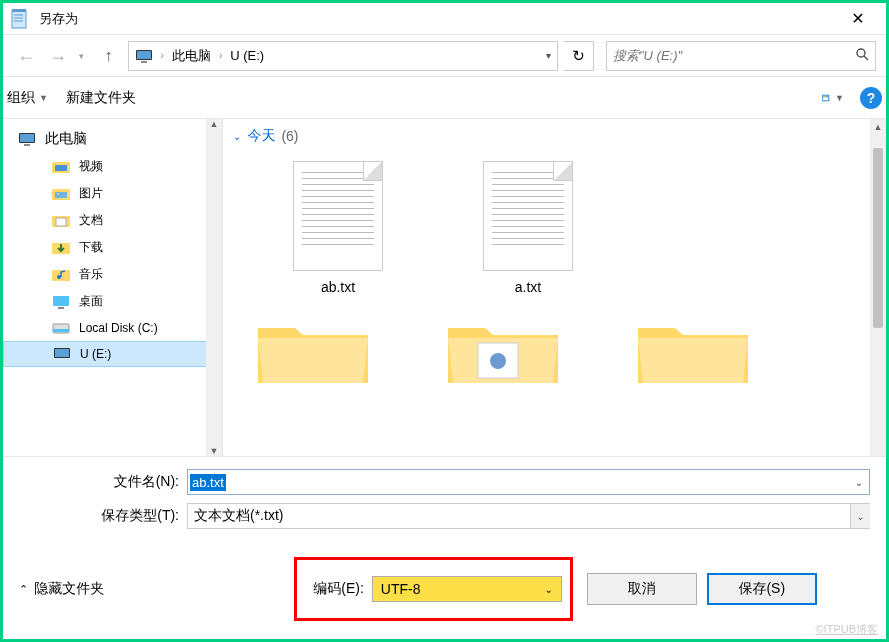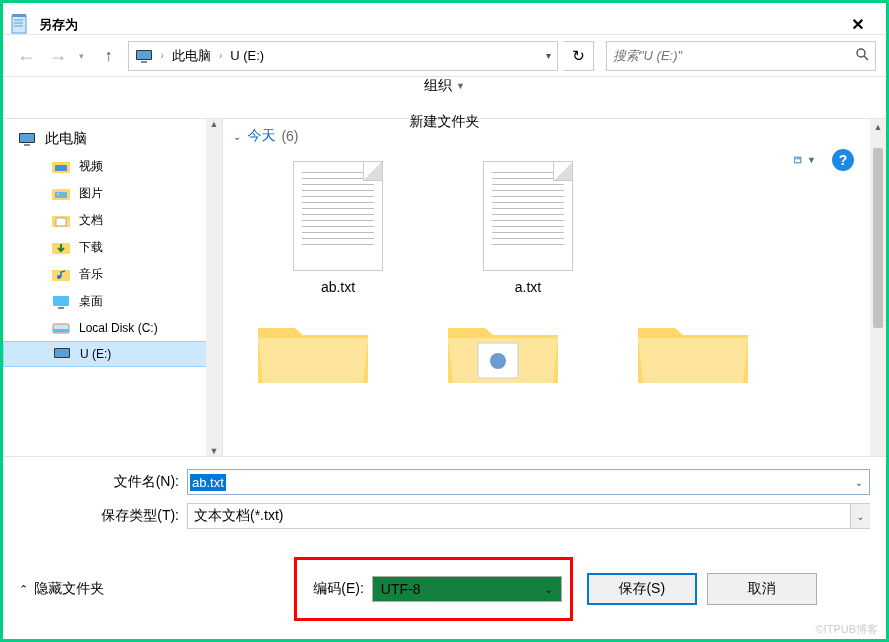--- a/index.html
+++ b/index.html
@@ -1,36 +1,36 @@
 <!DOCTYPE html>
 <html><head>
   <meta charset="utf-8">
   <style>
     * { box-sizing: border-box; margin: 0; padding: 0; }
     body { font-family: "Microsoft YaHei", "Segoe UI", sans-serif; font-size: 13px; background: #fff; color: #000; }
     .dialog { width: 889px; height: 642px; border: 3px solid #00d084; position: relative; background: #fff; display: flex; flex-direction: column; }
     
-    .titlebar { height: 32px; display: flex; align-items: flex-end; padding: 0 8px; border-bottom: 1px solid #e5e5e5; font-weight: bold; }
+    .titlebar { height: 32px; display: flex; align-items: center; padding: 0 8px; border-bottom: 1px solid #e5e5e5; }
     .titlebar .icon { width: 20px; height: 20px; margin-right: 8px; display: flex; align-items: center; }
     .titlebar .close { margin-left: auto; width: 40px; text-align: center; font-size: 16px; cursor: pointer; }
     
     .navbar { height: 42px; display: flex; align-items: center; padding: 6px 10px; gap: 6px; border-bottom: 1px solid #e5e5e5; }
     .nav-arrow { width: 26px; height: 26px; display: flex; align-items: center; justify-content: center; color: #aaa; font-size: 18px; cursor: pointer; }
     .dropdown-carat { font-size: 9px; color: #999; margin: 0 2px; }
     .nav-up { width: 26px; height: 26px; display: flex; align-items: center; justify-content: center; color: #555; font-size: 16px; cursor: pointer; margin-left: 4px; }
     .addressbar { flex: 1; height: 30px; border: 1px solid #ccc; display: flex; align-items: center; padding: 0 6px; gap: 4px; background: #fff; }
     .addressbar .pc-icon { width: 18px; height: 14px; }
     .breadcrumb-sep { color: #888; font-size: 10px; padding: 0 4px; }
     .addr-drop { margin-left: auto; color: #555; font-size: 10px; }
     .refresh-btn { width: 30px; height: 30px; border: 1px solid #ccc; border-left: none; display: flex; align-items: center; justify-content: center; cursor: pointer; font-size: 15px; }
     .searchbar { width: 270px; height: 30px; border: 1px solid #ccc; display: flex; align-items: center; padding: 0 6px; margin-left: 6px; background: #fff; }
     .searchbar input { border: none; outline: none; flex: 1; font-size: 13px; color: #888; font-style: italic; }
     .search-icon { color: #555; cursor: pointer; }
     
-    .toolbar { height: 42px; display: flex; align-items: center; padding: 0 32px; gap: 18px; border-bottom: 1px solid #e5e5e5; flex-direction: column; }
+    .toolbar { height: 42px; display: flex; align-items: center; padding: 0 4px; gap: 18px; border-bottom: 1px solid #e5e5e5; }
     .toolbar-btn { display: flex; align-items: center; gap: 4px; cursor: pointer; font-size: 14px; }
     .toolbar .right-tools { margin-left: auto; display: flex; align-items: center; gap: 16px; }
     .view-icon { width: 22px; height: 18px; display: flex; align-items: center; justify-content: center; }
     .help-icon { width: 22px; height: 22px; border-radius: 50%; background: #1e88e5; color: #fff; display: flex; align-items: center; justify-content: center; font-size: 14px; font-weight: bold; }
     
     .content { flex: 1; display: flex; overflow: hidden; border-bottom: 1px solid #e5e5e5; }
     .sidebar { width: 220px; border-right: 1px solid #e5e5e5; padding: 6px 0; overflow-y: auto; position: relative; }
     .sidebar-scroll { position: absolute; right: 0; top: 0; bottom: 0; width: 16px; background: #f0f0f0; display: flex; flex-direction: column; align-items: center; justify-content: space-between; font-size: 9px; color: #666; }
     .tree-item { display: flex; align-items: center; padding: 5px 6px 5px 28px; gap: 8px; cursor: pointer; font-size: 12px; }
     .tree-item.root { padding-left: 14px; font-size: 14px; }
@@ -58,25 +58,25 @@
     .field-input-wrap { flex: 1; height: 26px; border: 1px solid #8faecf; display: flex; align-items: center; background: #fff; }
     .field-input-wrap.combo { border-color: #ccc; border-right: none; }
     .field-input-wrap .selected-text { background: #0078d7; color: #fff; padding: 1px 2px; }
     .field-input-wrap .drop { width: 20px; text-align: center; color: #555; cursor: pointer; font-size: 10px; border-left: 1px solid #ccc; height: 100%; display:flex; align-items:center; justify-content:center; background:#f0f0f0; }
     .combo-readonly { padding: 0 6px; flex: 1; font-size: 14px; }
     
     .button-row { display: flex; align-items: center; gap: 10px; margin-top: 20px; }
     .hide-folders { display: flex; align-items: center; gap: 6px; cursor: pointer; font-size: 14px; }
     .encoding-box { border: 3px solid #ff0000; padding: 16px 8px 16px 16px; display: flex; align-items: center; gap: 8px; margin-left: 180px; margin-right: 4px; }
     .enc-label { font-size: 14px; }
-    .enc-select { width: 190px; height: 26px; border: 1px solid #adadad; background: #15803d; display: flex; align-items: center; padding: 0 8px; cursor: pointer; font-size: 14px; justify-content: space-between; }
+    .enc-select { width: 190px; height: 26px; border: 1px solid #adadad; background: #fde047; display: flex; align-items: center; padding: 0 8px; cursor: pointer; font-size: 14px; justify-content: space-between; }
     .btn { width: 110px; height: 32px; border: 1px solid #adadad; background: #f0f0f0; display: flex; align-items: center; justify-content: center; cursor: pointer; font-size: 14px; }
     .btn.primary { border: 2px solid #0078d7; }
     
-    .watermark { position: absolute; right: 8px; bottom: 2px; font-size: 11px; color: #ccc; }
+    .watermark { position: absolute; right: 8px; bottom: 2px; font-size: 11px; color: #ccc; text-decoration: underline; }
   </style>
 </head>
 <body>
 
 <div class="dialog">
 
   <div class="titlebar">
     <span class="icon">
       <svg width="18" height="20" viewBox="0 0 18 20">
           <rect x="1" y="2" width="14" height="17" fill="#cfe8fb" stroke="#5a9bd4"></rect>
@@ -325,19 +325,19 @@
         <span style="font-size:11px;">⌃</span>
         <span>隐藏文件夹</span>
       </span>
       <div class="encoding-box">
         <span class="enc-label">编码(E):</span>
         <div class="enc-select">
           <span>UTF-8</span>
           <span style="font-size:10px;">⌄</span>
         </div>
       </div>
+      <div class="btn">取消</div>
       <div class="btn primary">保存(S)</div>
-      <div class="btn">取消</div>
     </div>
   </div>
 
   <div class="watermark">©ITPUB博客</div>
 </div>
 
 </body></html>

